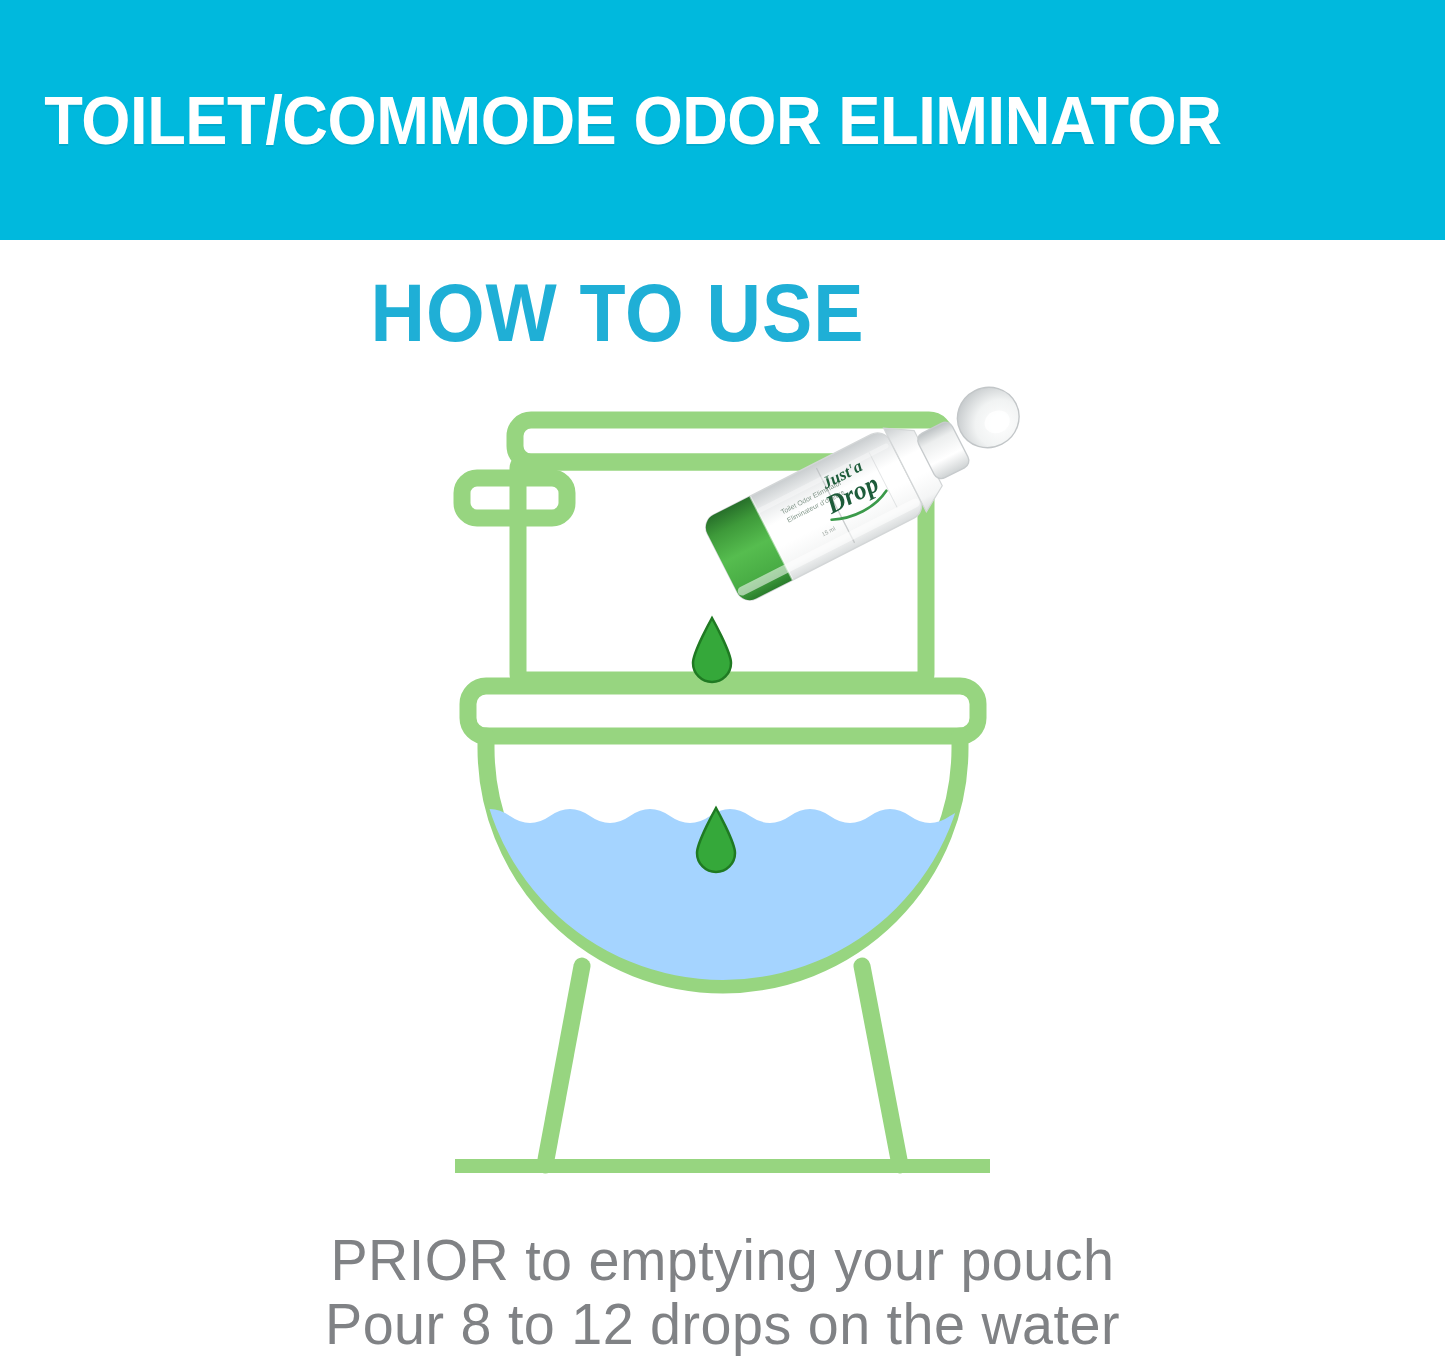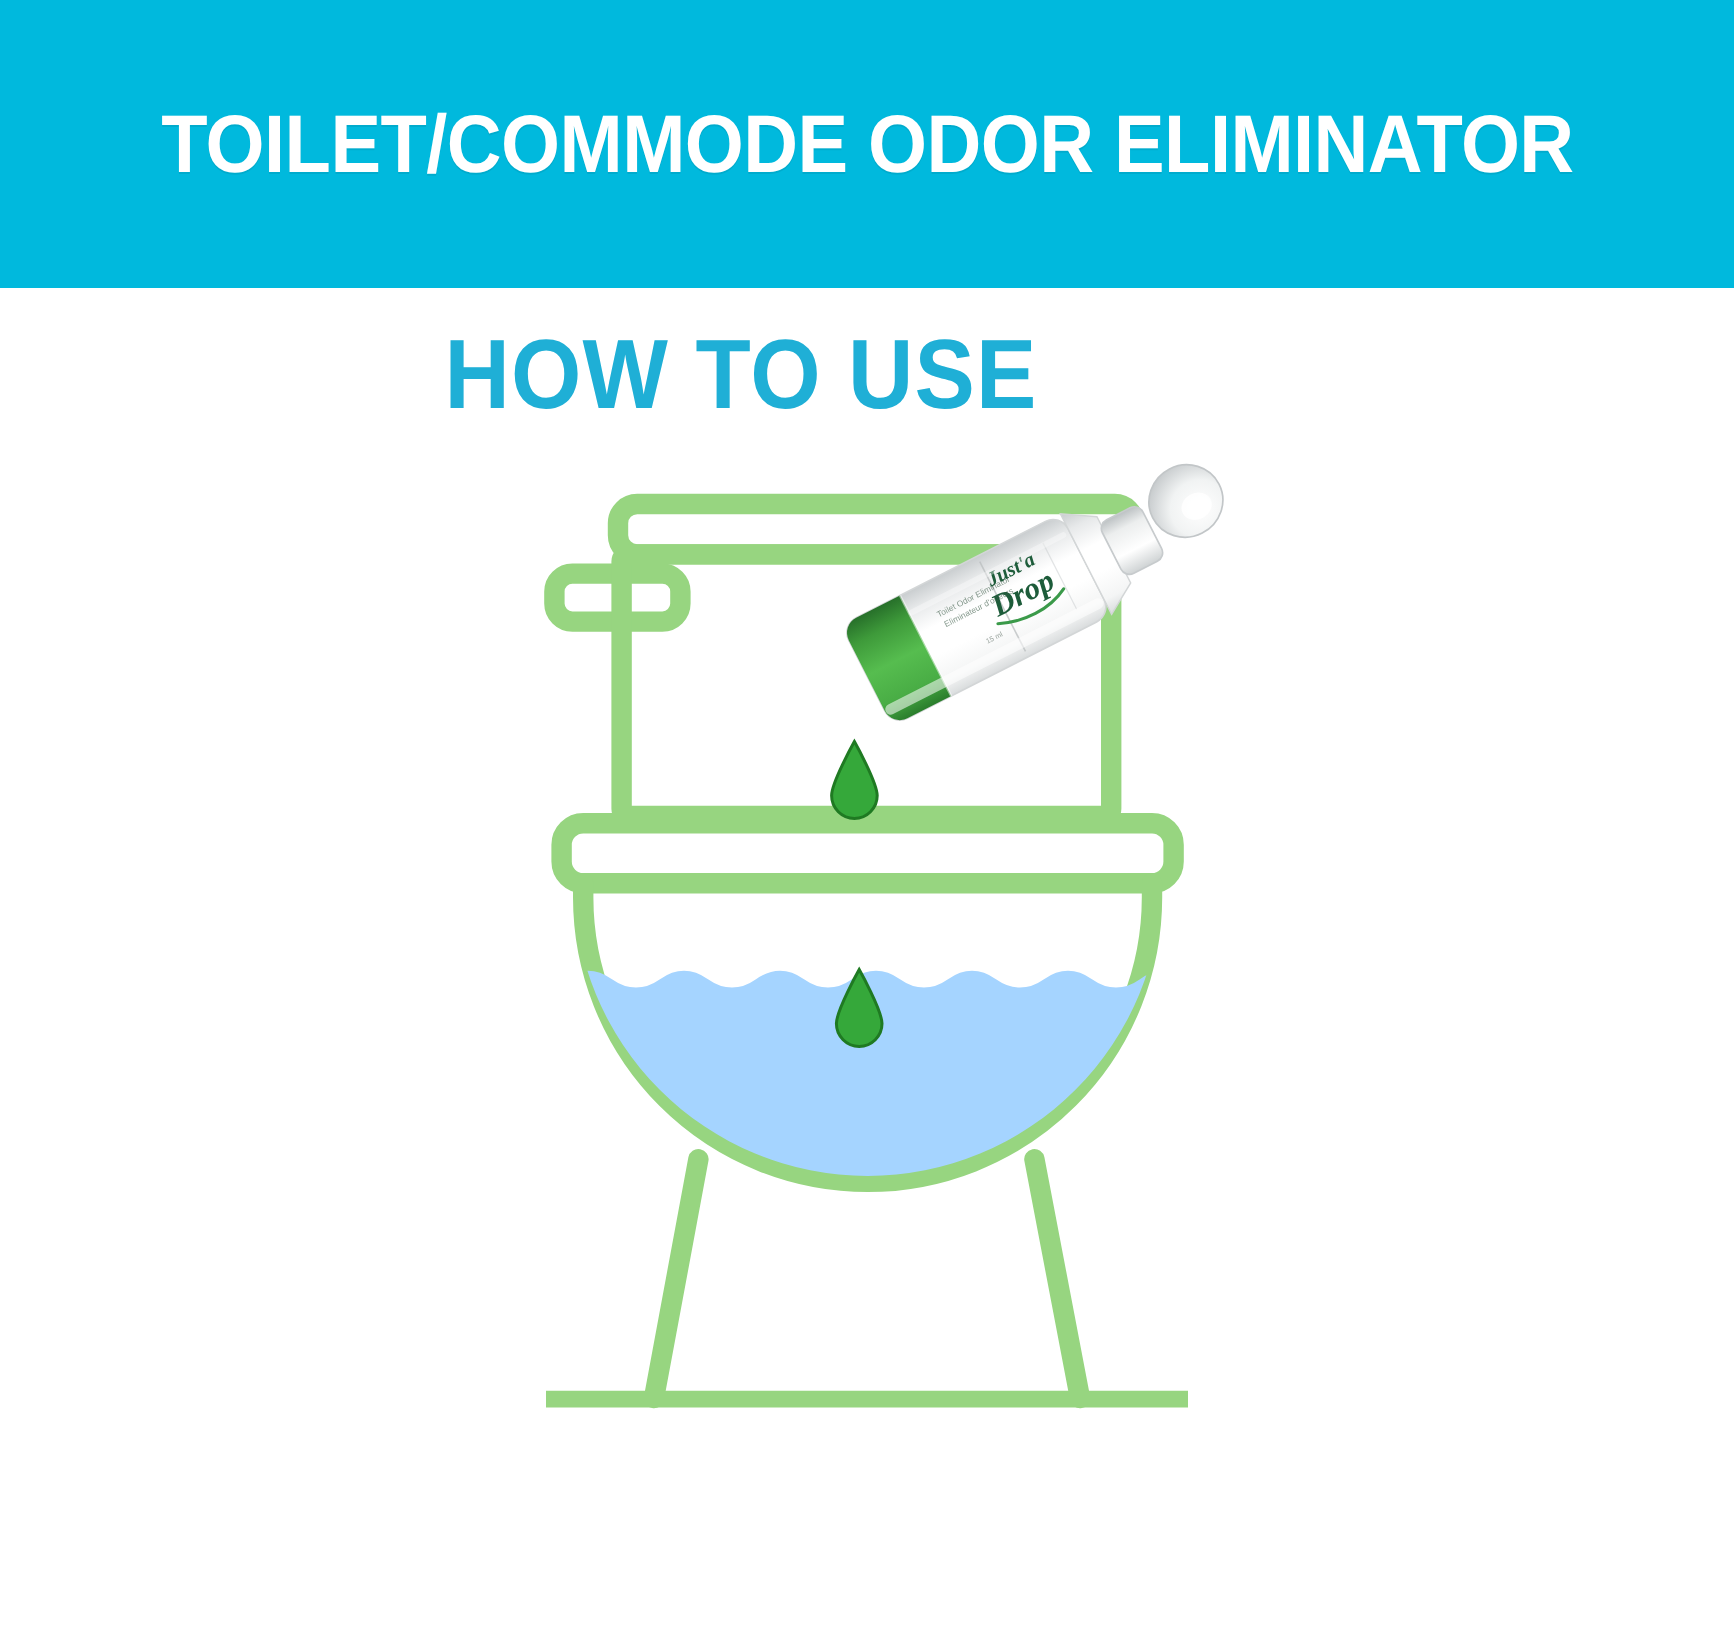--- a/index.html
+++ b/index.html
@@ -21,21 +21,20 @@
   
   .banner {
     position: absolute;
     left: 0;
     top: 0;
     width: 1445px;
     height: 240px;
     background: #00b9dd;
     display: flex;
     align-items: center;
-    justify-content: center;
   }
   .banner-title {
     color: #ffffff;
     font-family: "Liberation Sans", sans-serif;
     font-weight: bold;
     font-size: 68px;
     letter-spacing: -0.5px;
     line-height: 1;
     transform: scaleX(0.93);
     transform-origin: center center;
@@ -245,14 +244,18 @@
           <text x="0" y="-6" text-anchor="middle" font-family="Liberation Sans, sans-serif" font-size="7" fill="#3a5a46">Eliminateur d'odeurs</text>
           <text x="0" y="22" text-anchor="middle" font-family="Liberation Sans, sans-serif" font-size="6" fill="#5a6a60">15 ml</text>
         </g>
 
         <path d="M 6 -34 L 200 -34" fill="none" stroke="#ffffff" stroke-width="9" opacity="0.55" stroke-linecap="round"></path>
         <path d="M 6 30 L 148 30" fill="none" stroke="#ffffff" stroke-width="5" opacity="0.35" stroke-linecap="round"></path>
       </g>
     </svg>
   </div>
 
+  <div class="caption">
+    <span class="caption-line">PRIOR to emptying your pouch</span>
+    <span class="caption-line">Pour 8 to 12 drops on the water</span>
+  </div>
 
 </div>
 
 </body></html>

